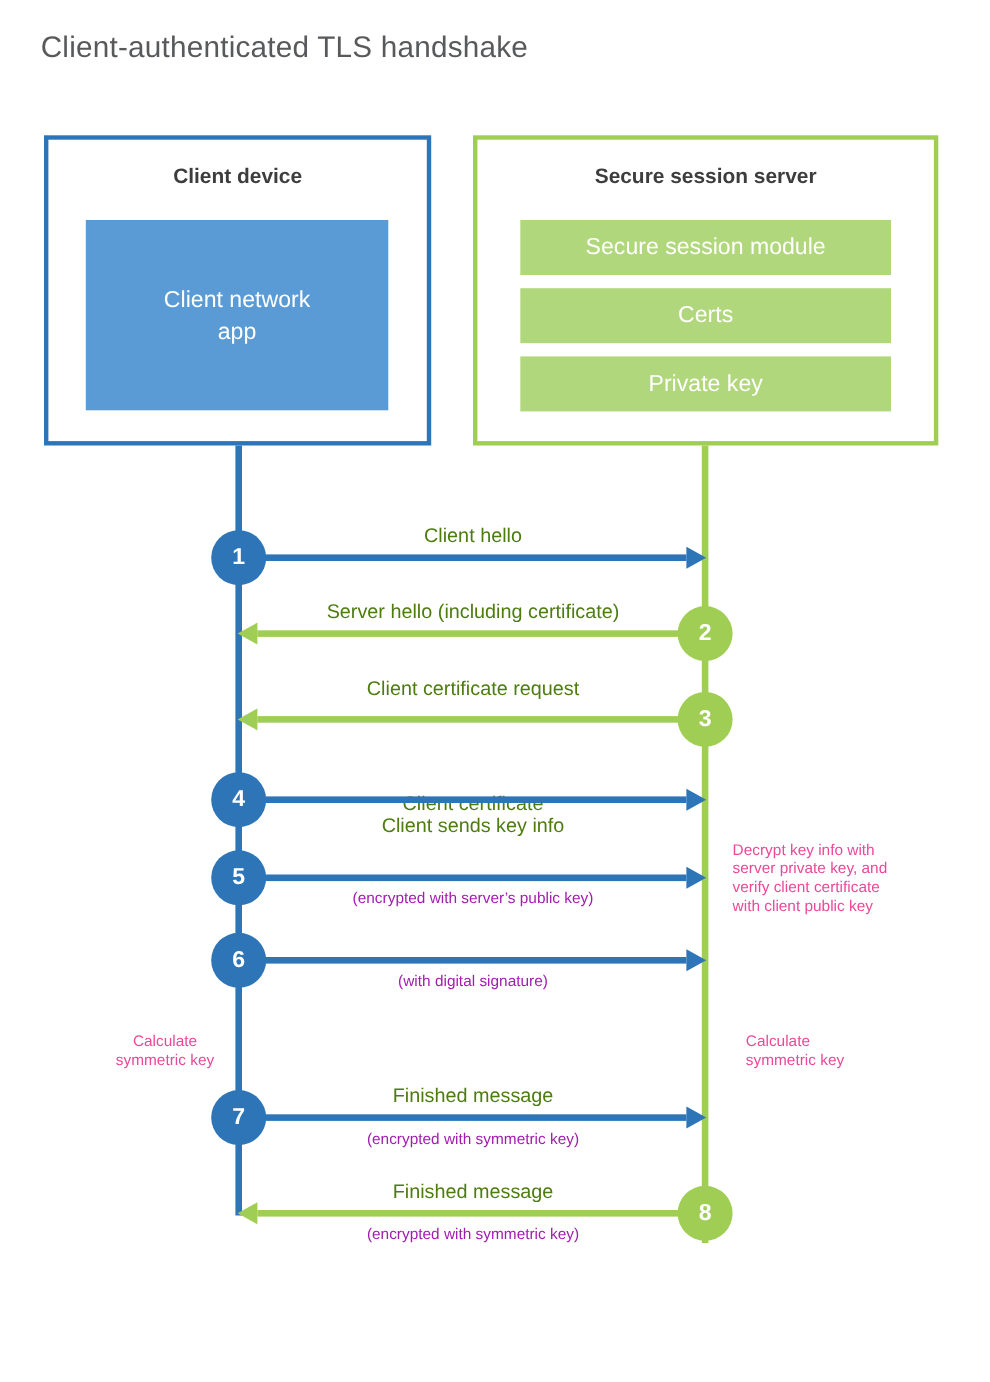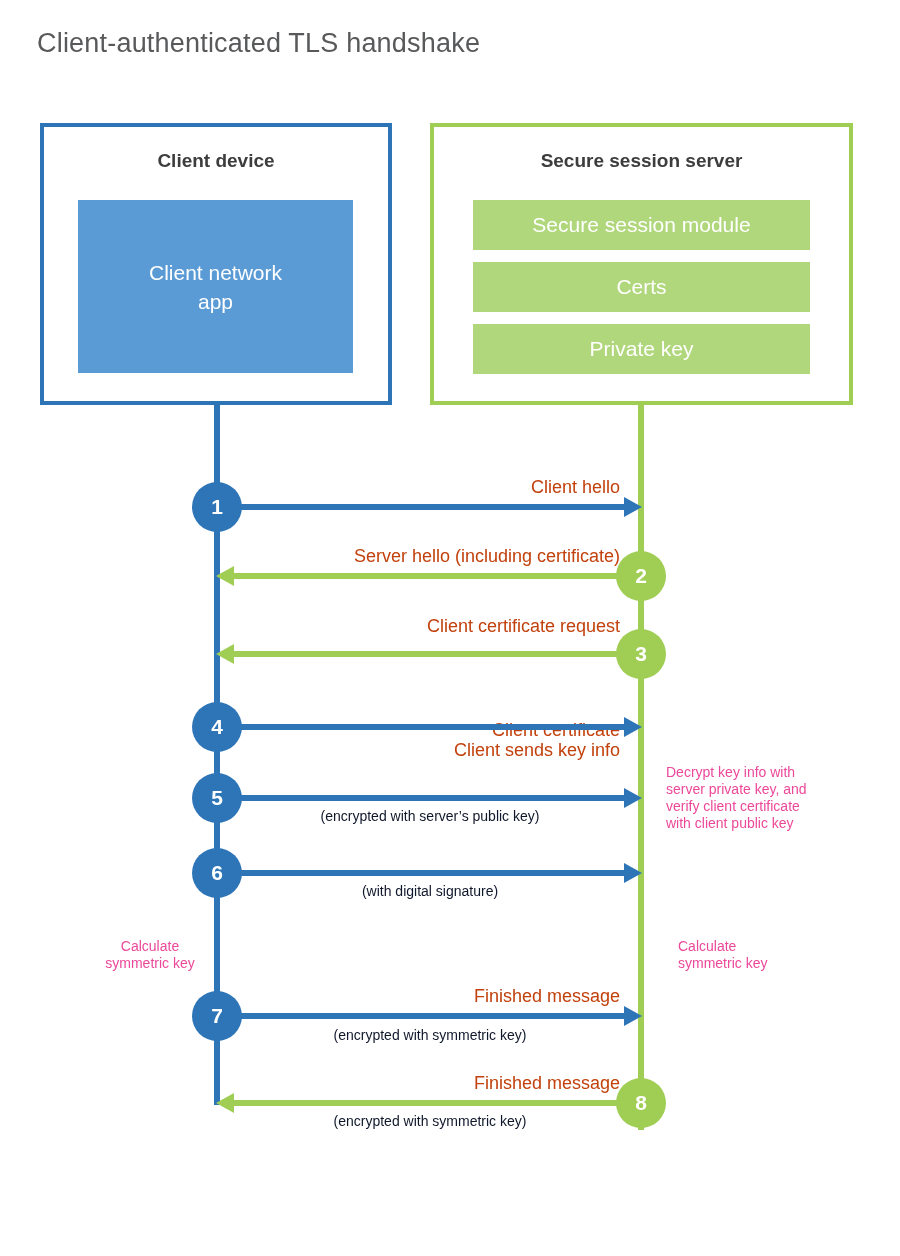--- a/index.html
+++ b/index.html
@@ -39,26 +39,26 @@
   }
   .blue-bg  { background:#2e75b8; }
   .green-bg { background:#a0ce55; }
   .msg-line { position:absolute; height:6px; }
   .msg-line.blue  { left:220px; width:404px; background:#2e75b8; }
   .msg-line.green { left:234px; width:404px; background:#a0ce55; }
   .head { position:absolute; width:0; height:0; border-top:10px solid transparent; border-bottom:10px solid transparent; }
   .head.right { left:624px; border-left:18px solid #2e75b8; }
   .head.left  { left:216px; border-right:18px solid #a0ce55; }
   .msg-label {
-    position:absolute; left:240px; width:380px; text-align:right;
-    font-size:18px; color:#c2410c;
+    position:absolute; left:240px; width:380px; text-align:center;
+    font-size:18px; color:#4d7c0f;
   }
   .msg-sub {
     position:absolute; left:240px; width:380px; text-align:center;
-    font-size:14px; color:#0f172a;
+    font-size:14px; color:#a21caf;
   }
   
   .note { position:absolute; font-size:14px; line-height:17px; color:#ec4899; }
   .note-decrypt { left:666px; top:764px; text-align:left; }
   .note-calc-left { left:75px; top:938px; width:150px; text-align:center; }
   .note-calc-right { left:678px; top:938px; text-align:left; }
 </style>
 </head>
 <body>
 

